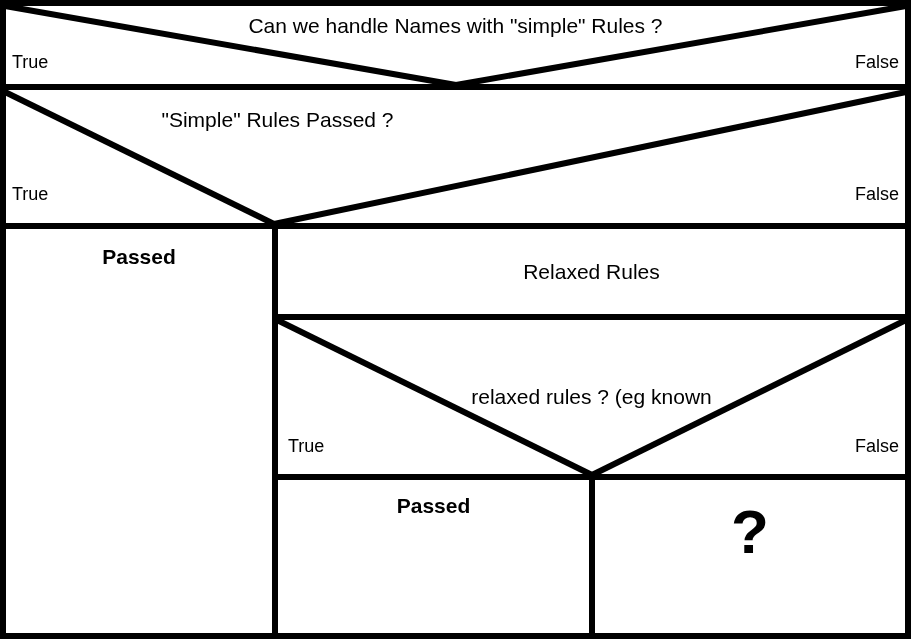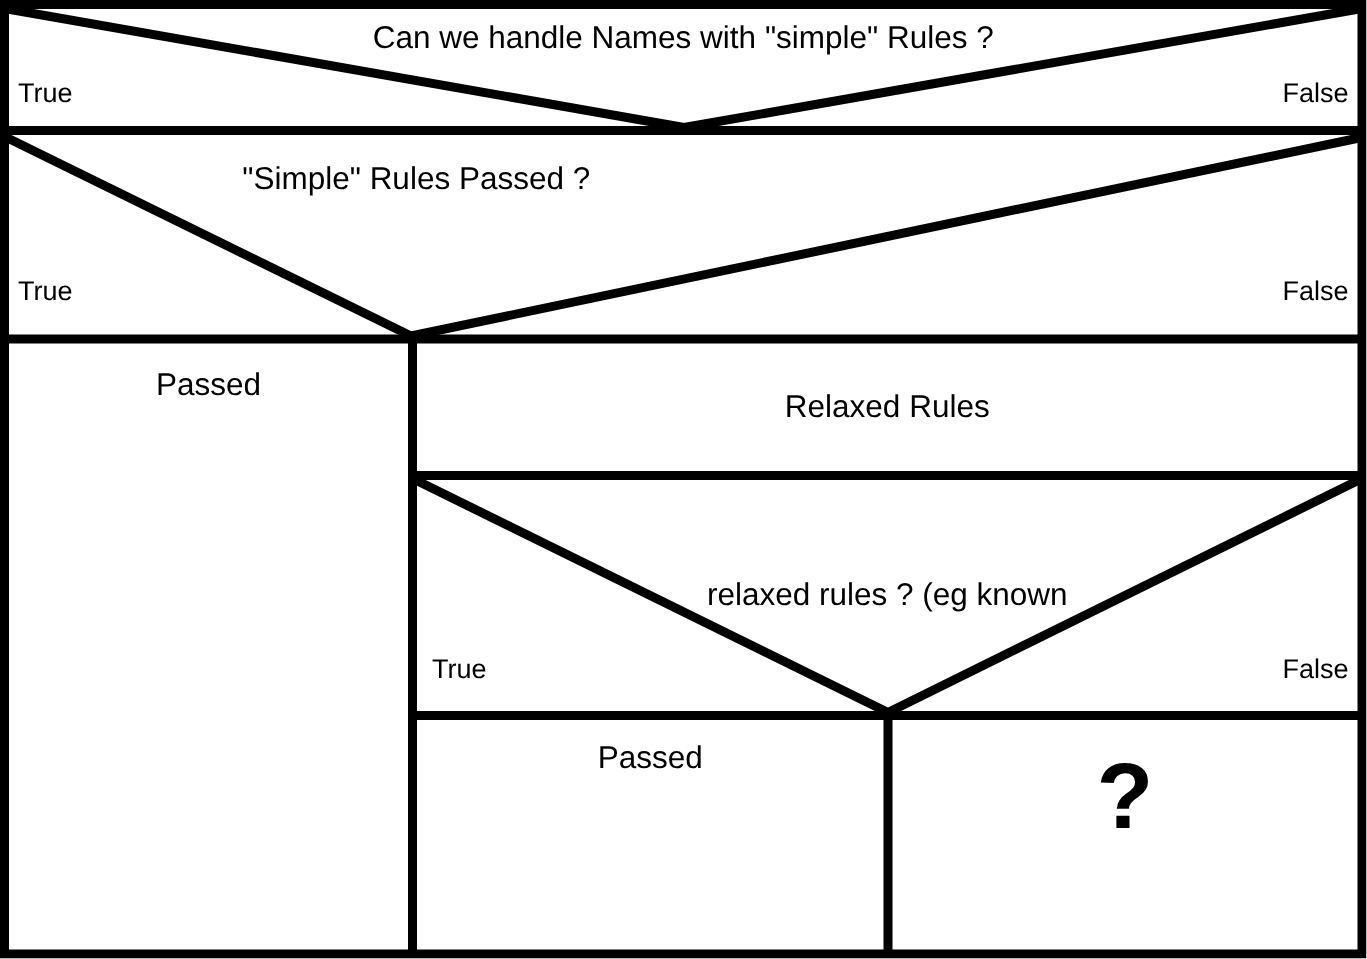--- a/index.html
+++ b/index.html
@@ -35,21 +35,21 @@
   }
   .q-text {
     font-size: 21px;
     text-align: center;
   }
   .tf-text {
     font-size: 18px;
   }
   .outcome-text {
     font-size: 21px;
-    font-weight: normal;
+    font-weight: bold;
     text-align: center;
   }
   .plain-text {
     font-size: 21px;
     text-align: center;
   }
   .unknown-text {
     font-size: 62px;
     font-weight: bold;
     text-align: center;

